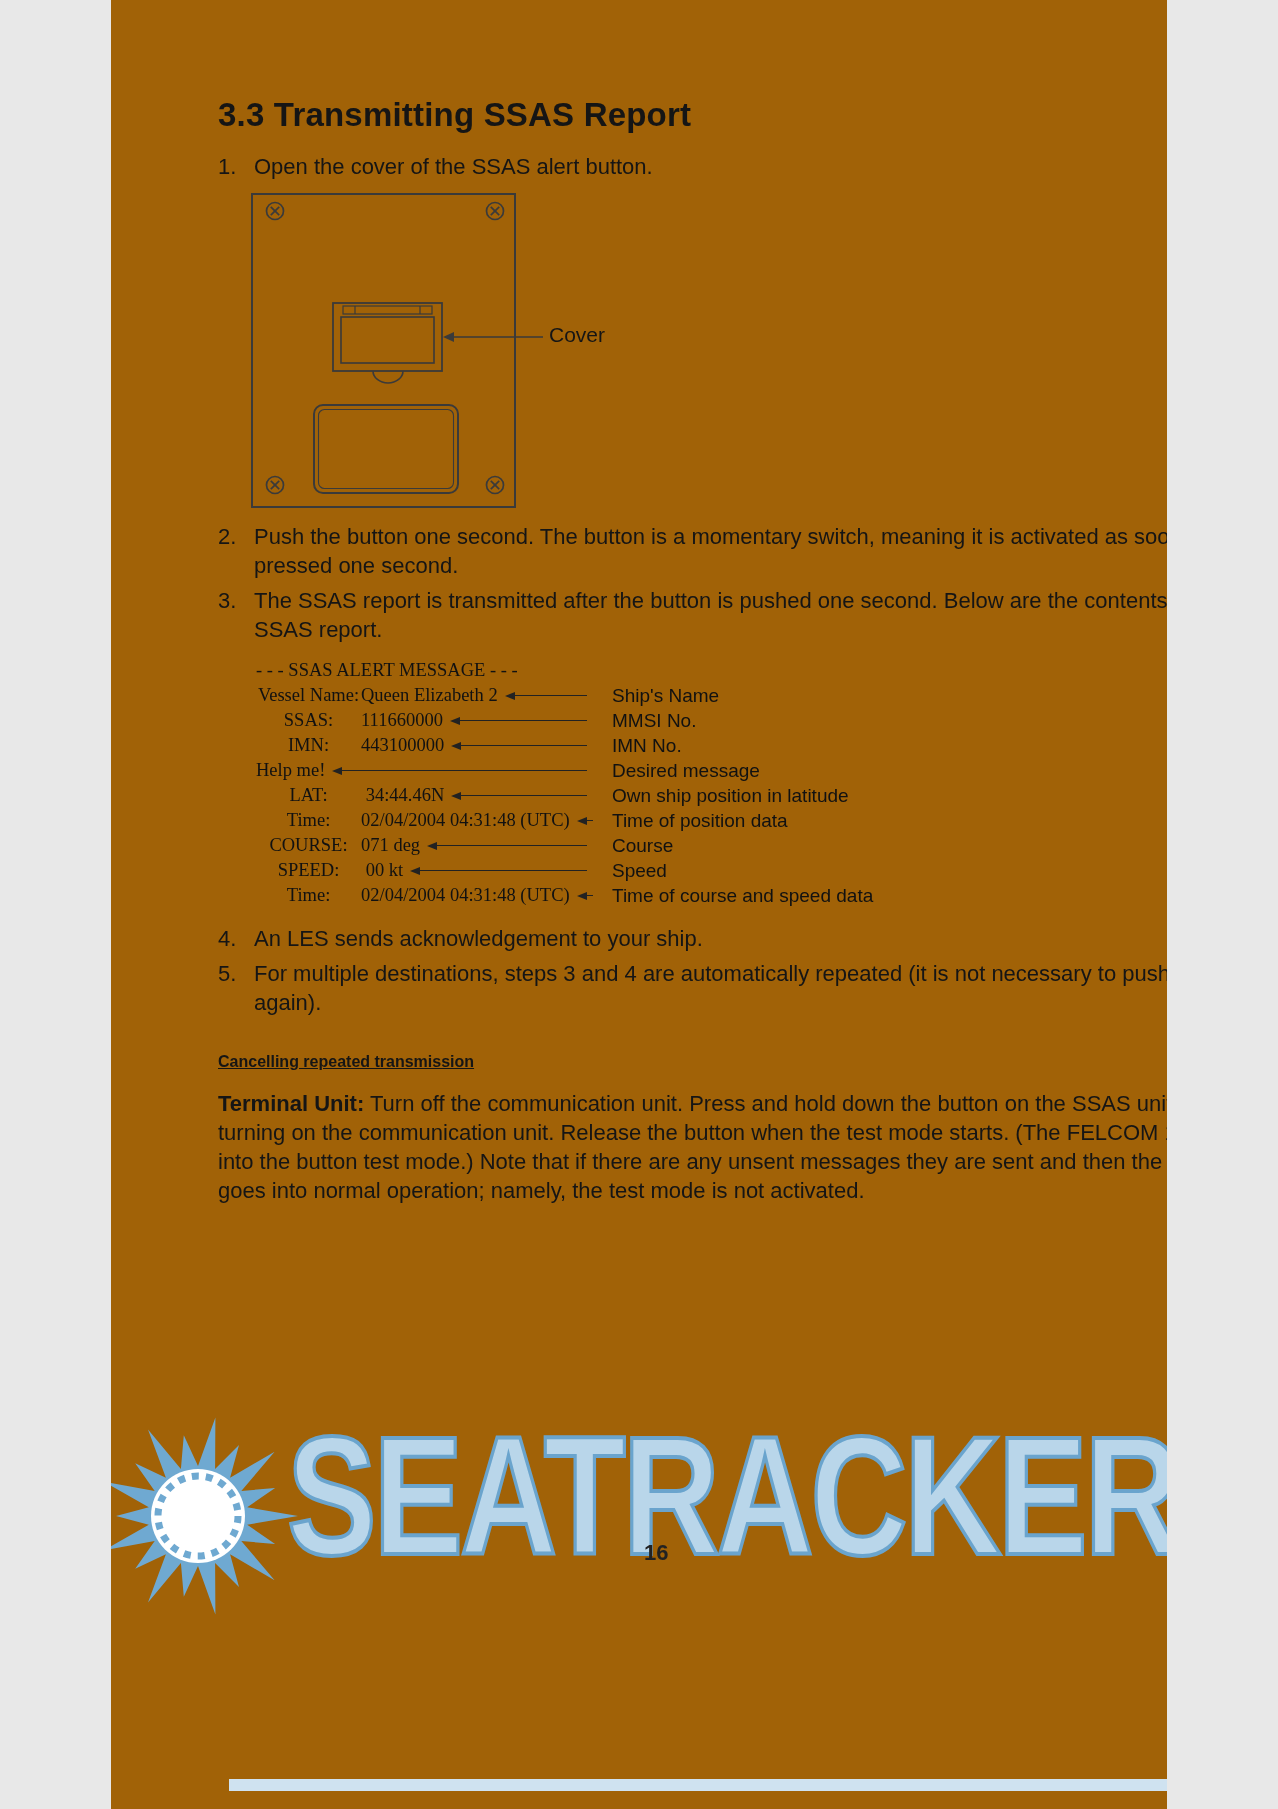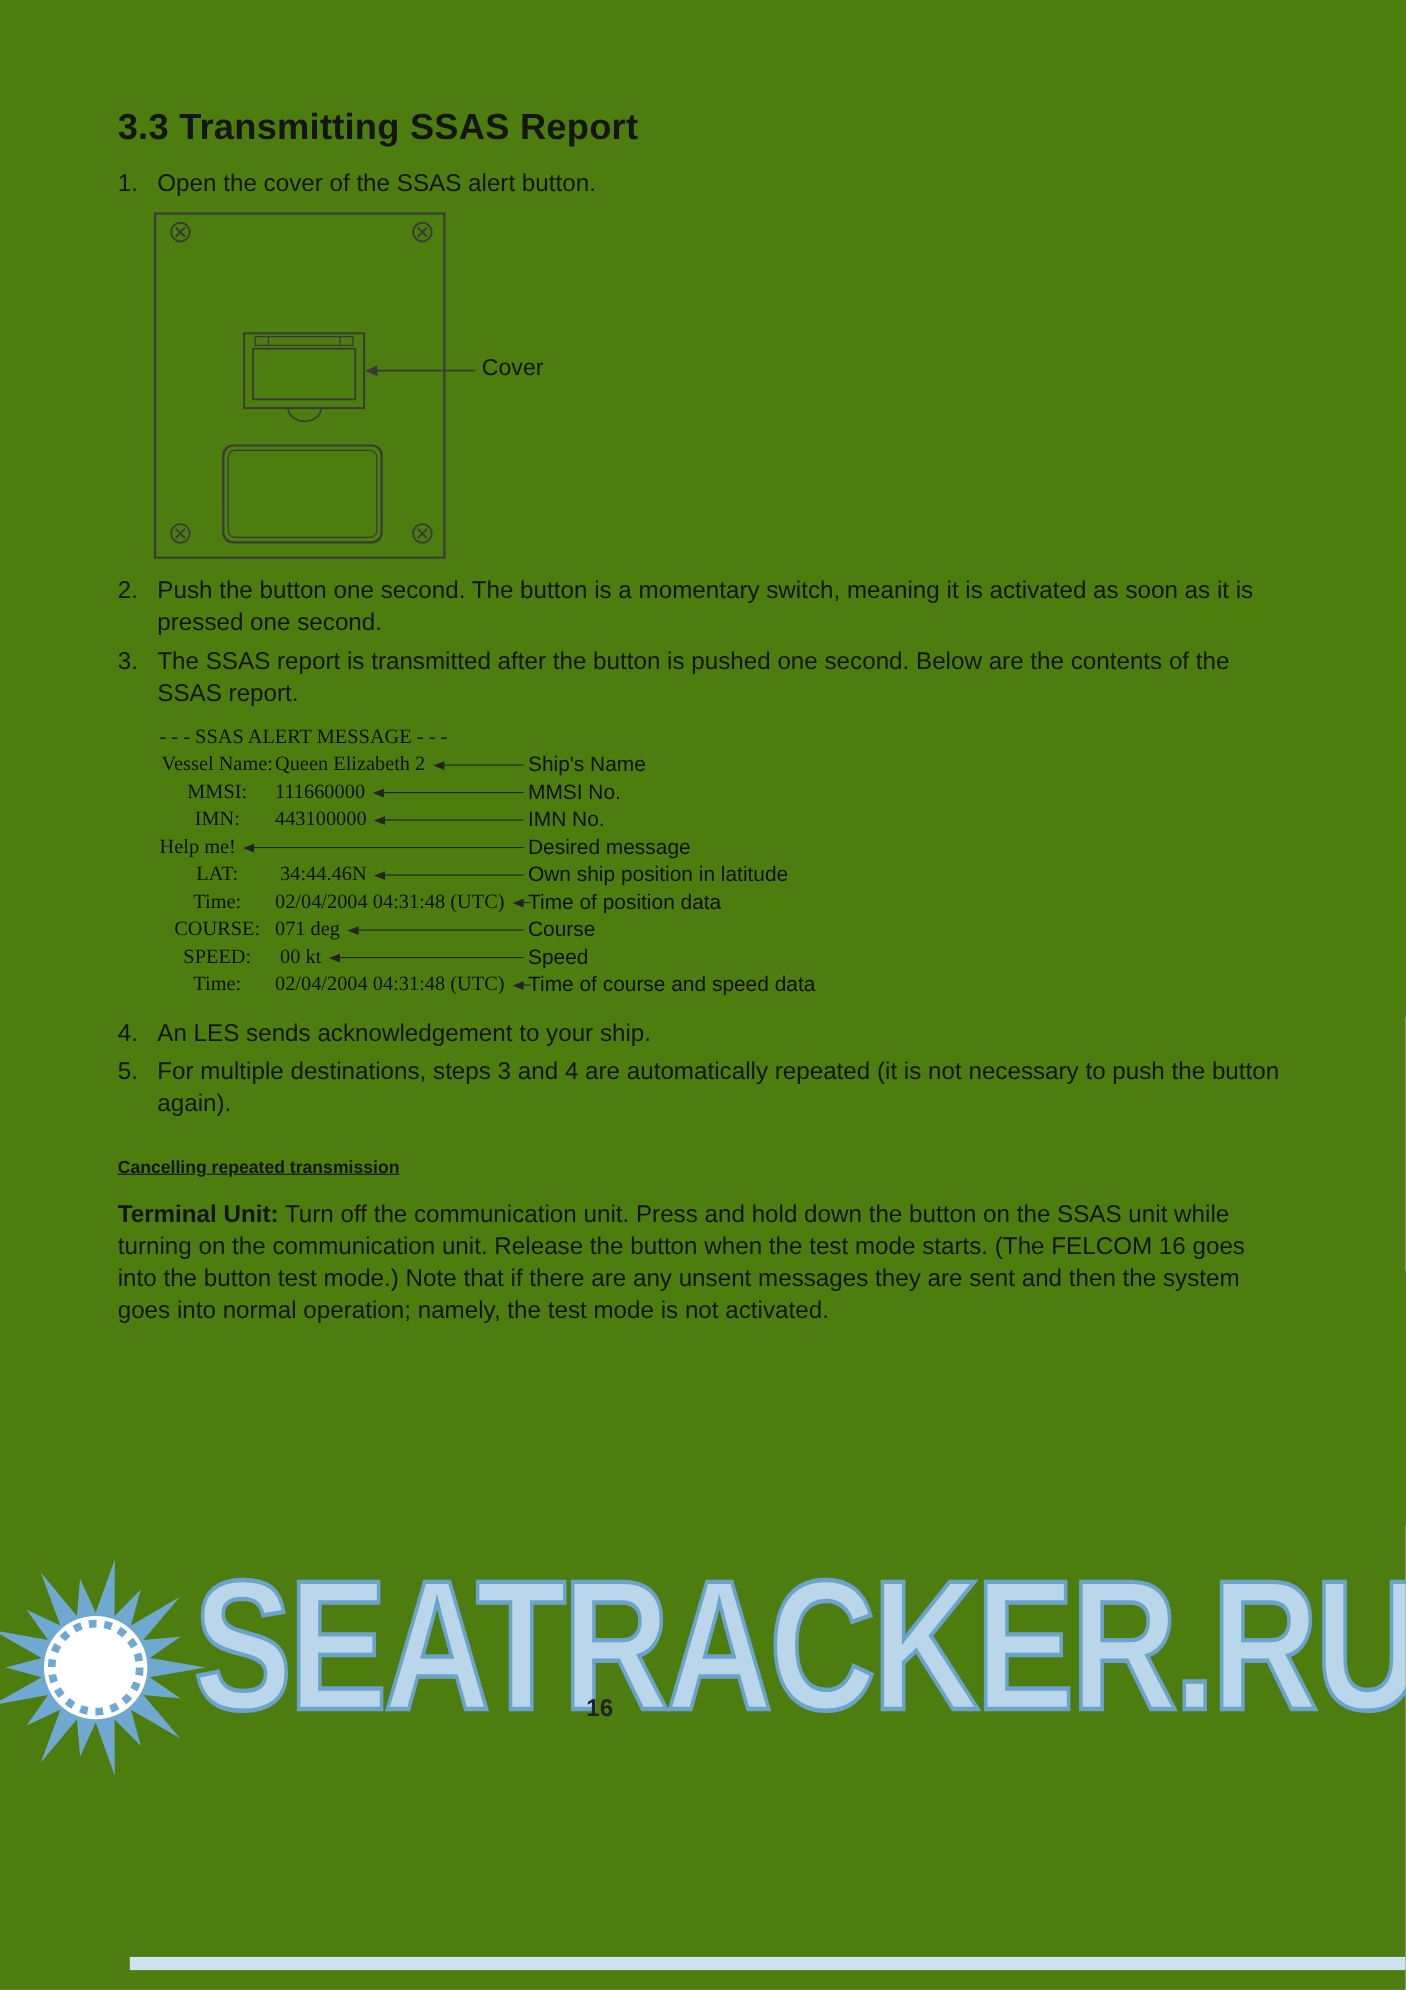--- a/index.html
+++ b/index.html
@@ -1,18 +1,18 @@
 <!DOCTYPE html>
 <html><head>
 <meta charset="utf-8">
 <style>
   html,body { margin:0; padding:0; background:#e8e8e8; }
   .page {
-    position:relative; width:1278px; height:1809px; margin:0 auto;
-    background:#4d7c0f; overflow:hidden; color:#151515;
+    position:relative; width:1056px; height:1809px; margin:0 auto;
+    background:#a16207; overflow:hidden; color:#151515;
     font-family:"Liberation Sans","DejaVu Sans",sans-serif;
   }
   .content { position:absolute; left:107px; top:96px; width:1066px; }
 
   .section-title { font-size:33px; font-weight:bold; margin:0 0 18px 0; letter-spacing:.2px; }
   .para { font-size:22px; line-height:29px; margin:0 0 32px 0; }
 
   .step { display:flex; font-size:22px; line-height:29px; margin-bottom:6px; }
   .step-num { width:36px; flex:none; }
   .step-text { flex:1; }
@@ -30,21 +30,21 @@
   .msg-row { display:flex; align-items:center; height:25px;text-align:center; }
   .msg-left { width:335px; flex:none; display:flex; align-items:center; }
   .msg-label { width:105px; flex:none; white-space:pre; }
   .no-value .msg-label { width:auto; }
   .msg-value { flex:none; white-space:pre; }
   .msg-connector { flex:1; display:flex; align-items:center; margin:0 4px 0 7px; min-width:16px; }
   .arrow-head { width:0; height:0; flex:none;
     border-top:4.5px solid transparent; border-bottom:4.5px solid transparent;
     border-right:10px solid #222; }
   .arrow-line { flex:1; height:0; border-top:1.4px solid #222; }
-  .msg-ann { font-family:"Liberation Sans","DejaVu Sans",sans-serif; font-size:19px; white-space:nowrap; }
+  .msg-ann { font-family:"Liberation Sans","DejaVu Sans",sans-serif; font-size:19px; white-space:nowrap;margin-left:21px; }
 
   .sub-heading { font-size:16px; font-weight:bold; text-decoration:underline; margin:36px 0 18px 0; }
   .bold-label { font-weight:bold;margin-top:36px; }
   .body-para { font-size:22px; line-height:29px; margin:0 0 16px 0; }
 
   .page-num { position:absolute; left:533px; top:1540px; font-size:22px; font-weight:bold; color:#222; z-index:6; }
 
   .wm-text {
     position:absolute; left:176px; top:1412px; z-index:2;
     font-family:"Liberation Sans","DejaVu Sans",sans-serif;
@@ -136,21 +136,21 @@
           <span class="msg-connector">
               <span class="arrow-head"></span>
               <span class="arrow-line"></span>
             </span>
         </div>
         <span class="msg-ann">Ship's Name</span>
       </div>
 
       <div class="msg-row">
         <div class="msg-left">
-          <span class="msg-label">MMSI:</span>
+          <span class="msg-label">SSAS:</span>
           <span class="msg-value">111660000</span>
           <span class="msg-connector">
               <span class="arrow-head"></span>
               <span class="arrow-line"></span>
             </span>
         </div>
         <span class="msg-ann">MMSI No.</span>
       </div>
 
       <div class="msg-row">

